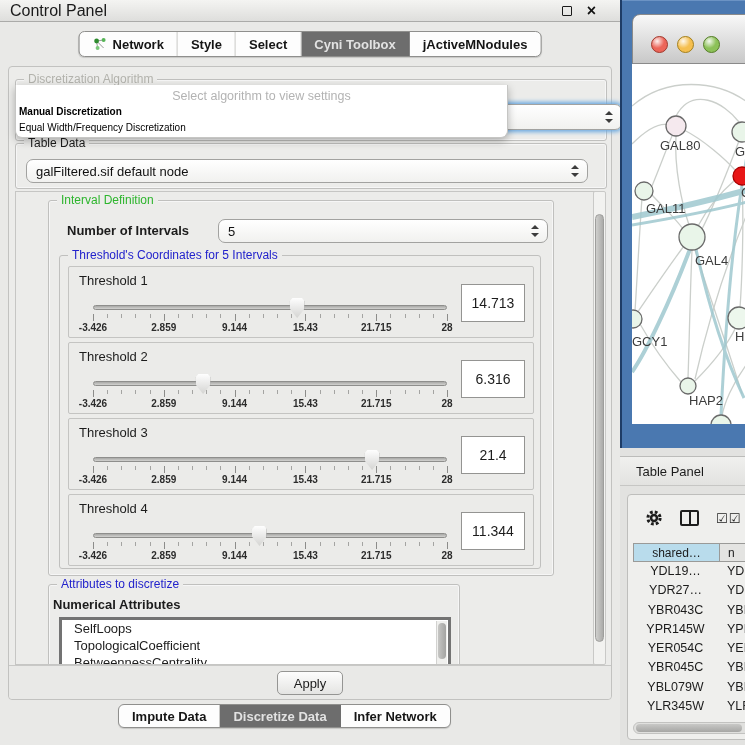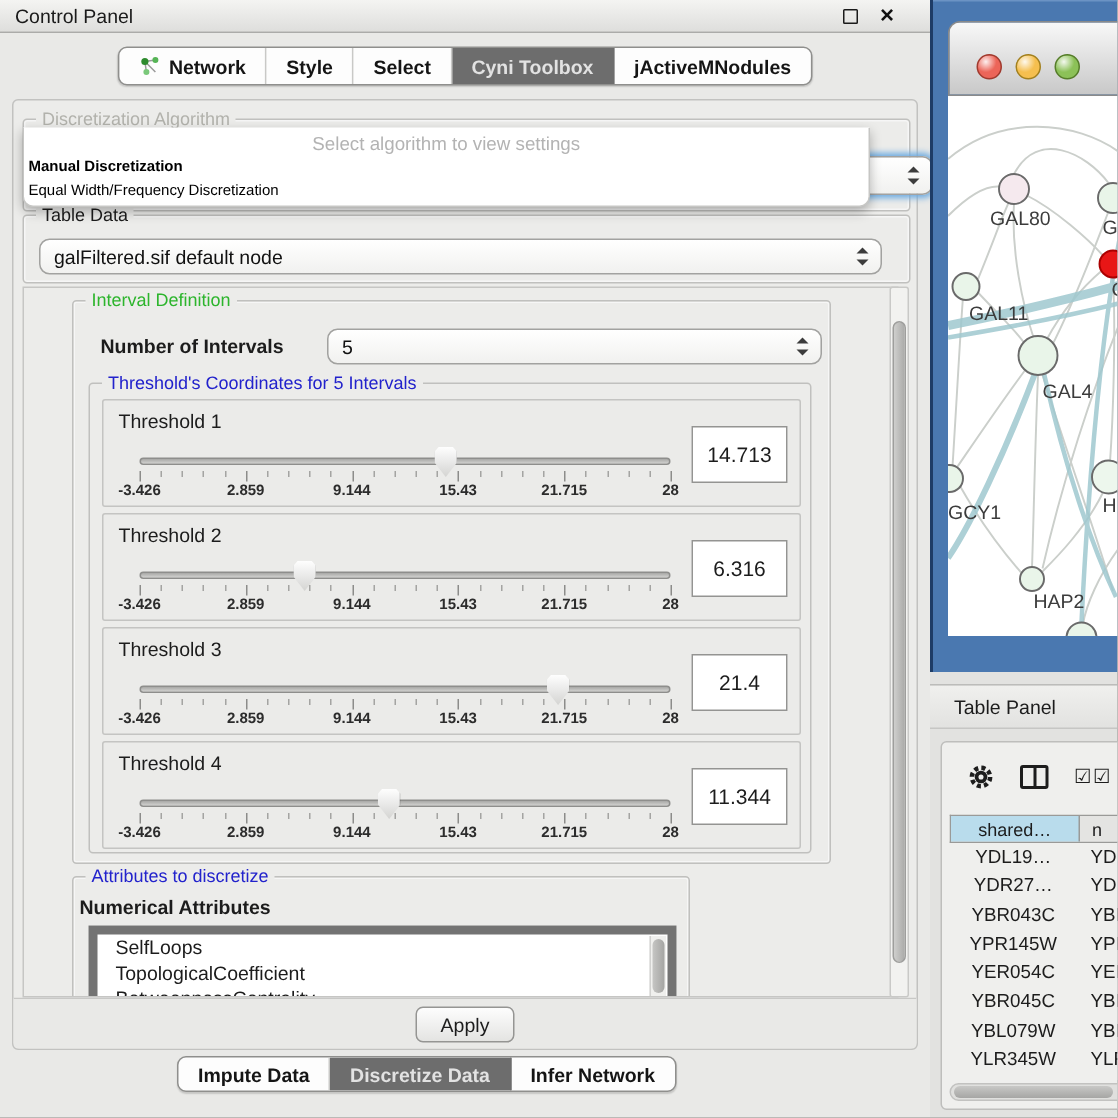--- a/index.html
+++ b/index.html
@@ -8,21 +8,21 @@
     --node-red:#e81616; --edge-teal:#9fc8cf; --frame-blue:#4a78b0;
     --mac-red:#ec6559; --mac-yellow:#f5bf4f; --mac-green:#8cc158;
   }
   *{margin:0;padding:0;box-sizing:border-box;}
   body{font-family:"Liberation Sans","DejaVu Sans",sans-serif;background:#555;}
   .root{position:relative;width:745px;height:745px;background:#e9e9e7;overflow:hidden;font-size:13px;color:#1c1c1c;}
 
   
   .cp-window{position:absolute;left:0;top:0;width:620px;height:745px;background:#e9e9e7;}
   .titlebar{position:absolute;left:0;top:0;width:620px;height:22px;background:linear-gradient(#f4f4f2,#dededc);border-bottom:1px solid #ababa9;display:flex;align-items:center;}
-  .titlebar .t{padding-left:10px;font-size:13px;color:#1a1a1a;}
+  .titlebar .t{padding-left:10px;font-size:16px;color:#1a1a1a;}
   .float-ico{position:absolute;right:48px;top:6px;width:10px;height:10px;border:1.6px solid #1a1a1a;border-radius:1px;}
   .close-ico{position:absolute;right:24px;top:1px;font-size:16px;font-weight:bold;color:#111;line-height:20px;}
 
   .tabbar{position:absolute;display:flex;border:1px solid #8f8f8d;border-radius:6px;overflow:hidden;background:#fdfdfd;box-shadow:0 1px 1px rgba(0,0,0,.15);}
   .tabbar.top{left:50%;top:31px;transform:translateX(-50%);height:26px;}
   .tabbar.bottom{left:118px;top:704px;height:24px;}
   .tab{display:flex;align-items:center;gap:5px;padding:0 13px;font-weight:bold;font-size:13px;color:#151515;border-right:1px solid #c9c9c7;white-space:nowrap;}
   .tab:last-child{border-right:none;}
   .tab.sel{background:var(--selected-tab-bg);color:var(--selected-tab-text);border-right-color:var(--selected-tab-bg);}
 
@@ -30,21 +30,21 @@
 
   .group{position:absolute;border:1px solid #c0c0be;border-radius:3px;box-shadow:inset 0 0 0 1px rgba(255,255,255,.55);}
   .group-label{position:absolute;top:-8px;left:8px;background:#ececea;padding:0 4px;font-size:12px;line-height:14px;}
 
   
   .algo-group{left:6px;top:12px;width:592px;height:62px;}
   .algo-group .group-label{color:#b2b2ac;}
   .algo-combo{position:absolute;left:16px;top:24px;right:16px;height:26px;background:linear-gradient(#fff,#eef2f6);border:2px solid #5f9bd6;border-radius:7px;box-shadow:0 0 4px 2px var(--focus-ring);}
 
   
-  .popup{position:absolute;left:6px;top:18px;width:565px;height:53px;background:#fff;border:1px solid #c6c6c4;border-top:none;border-radius:0 0 7px 7px;box-shadow:0 3px 8px rgba(0,0,0,.28);z-index:30;}
+  .popup{position:absolute;left:6px;top:18px;width:493px;height:53px;background:#fff;border:1px solid #c6c6c4;border-top:none;border-radius:0 0 7px 7px;box-shadow:0 3px 8px rgba(0,0,0,.28);z-index:30;}
   .popup .hint{position:absolute;left:0;right:0;top:4px;text-align:center;color:#b3b3b3;font-size:12.5px;}
   .popup .opts{position:absolute;left:2px;top:19px;right:2px;}
   .popup .opt{font-size:10px;line-height:16px;padding-left:1px;color:#000;}
   .popup .opt.bold{font-weight:bold;}
 
   
   .td-group{left:6px;top:76px;width:592px;height:46px;}
   .combo{position:relative;background:linear-gradient(#ffffff,#f1f1ef);border:1px solid #a2a2a0;border-radius:7px;display:flex;align-items:center;padding:0 24px 0 9px;font-size:13px;color:#111;}
   .spin{position:absolute;right:8px;top:50%;transform:translateY(-50%);width:8px;height:12px;}
   .spin:before,.spin:after{content:"";position:absolute;left:0;border-left:4px solid transparent;border-right:4px solid transparent;}
@@ -73,21 +73,21 @@
   .tick{position:absolute;top:0;width:1px;background:#8c8c8a;}
   .tick.minor{height:4px;opacity:.75;}
   .tick.major{height:7px;}
   .scale{position:absolute;left:24px;top:55px;width:354px;height:12px;}
   .scale span{position:absolute;transform:translateX(-50%);font-size:10px;font-weight:bold;color:#2c2c2c;white-space:nowrap;}
   .valbox{position:absolute;left:392px;top:17px;width:64px;height:38px;background:#fff;border:1px solid #949492;display:flex;align-items:center;justify-content:center;font-size:14px;}
 
   .attr-group{left:32px;top:392px;width:412px;height:110px;}
   .attr-group>.group-label{color:var(--accent-blue);}
   .attr-title{position:absolute;left:4px;top:12px;font-weight:bold;}
-  .attr-list{position:absolute;left:10px;top:32px;width:392px;height:64px;background:#fff;border:6px solid #737373;overflow:hidden;}
+  .attr-list{position:absolute;left:10px;top:32px;width:392px;height:64px;background:#fff;border:3px solid #737373;overflow:hidden;}
   .attr-list .item{font-size:13px;line-height:17px;padding-left:12px;white-space:nowrap;}
   .attr-vscroll{position:absolute;right:1px;top:1px;width:11px;height:62px;background:#f0f0ee;border-left:1px solid #d2d2d0;}
   .attr-vscroll .thumb-v2{position:absolute;left:1px;top:2px;width:8px;height:36px;border-radius:4px;background:linear-gradient(90deg,#c6c6c4,#a4a4a2);}
 
   .footer{position:absolute;left:0;right:0;bottom:0;height:34px;border-top:1px solid #c8c8c6;background:#e9e9e7;border-radius:0 0 4px 4px;}
   .apply-btn{position:absolute;left:268px;top:5px;width:66px;height:24px;background:linear-gradient(#fdfdfd,#e4e4e2);border:1px solid #959593;border-radius:5px;font-size:13px;display:flex;align-items:center;justify-content:center;}
 
   
   .net-frame{position:absolute;left:620px;top:0;width:125px;height:448px;background:var(--frame-blue);border-left:2px solid #1e3c66;box-shadow:inset 0 1px 0 #6b93c4;}
   .net-titlebar{position:absolute;left:10px;top:14px;width:115px;height:50px;background:linear-gradient(#f8f8f8,#c8c8c8);border:1px solid #8a8a8a;border-radius:8px 0 0 0;}

